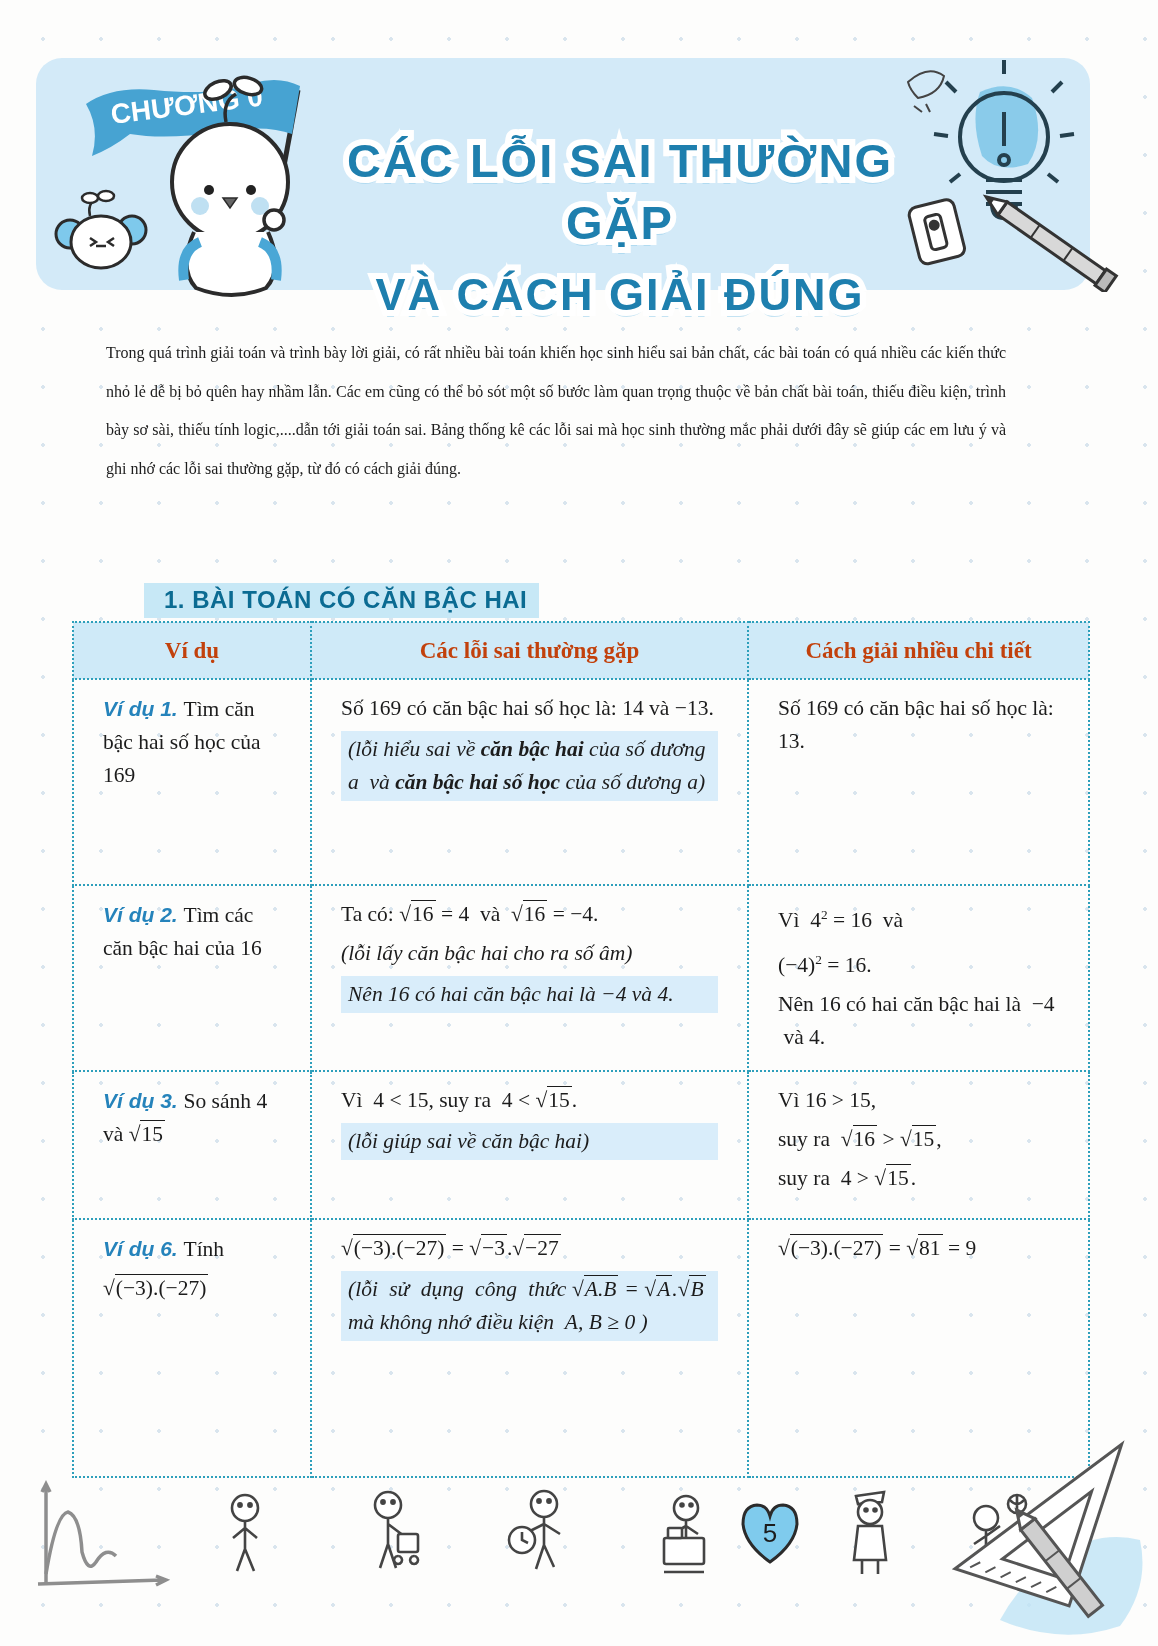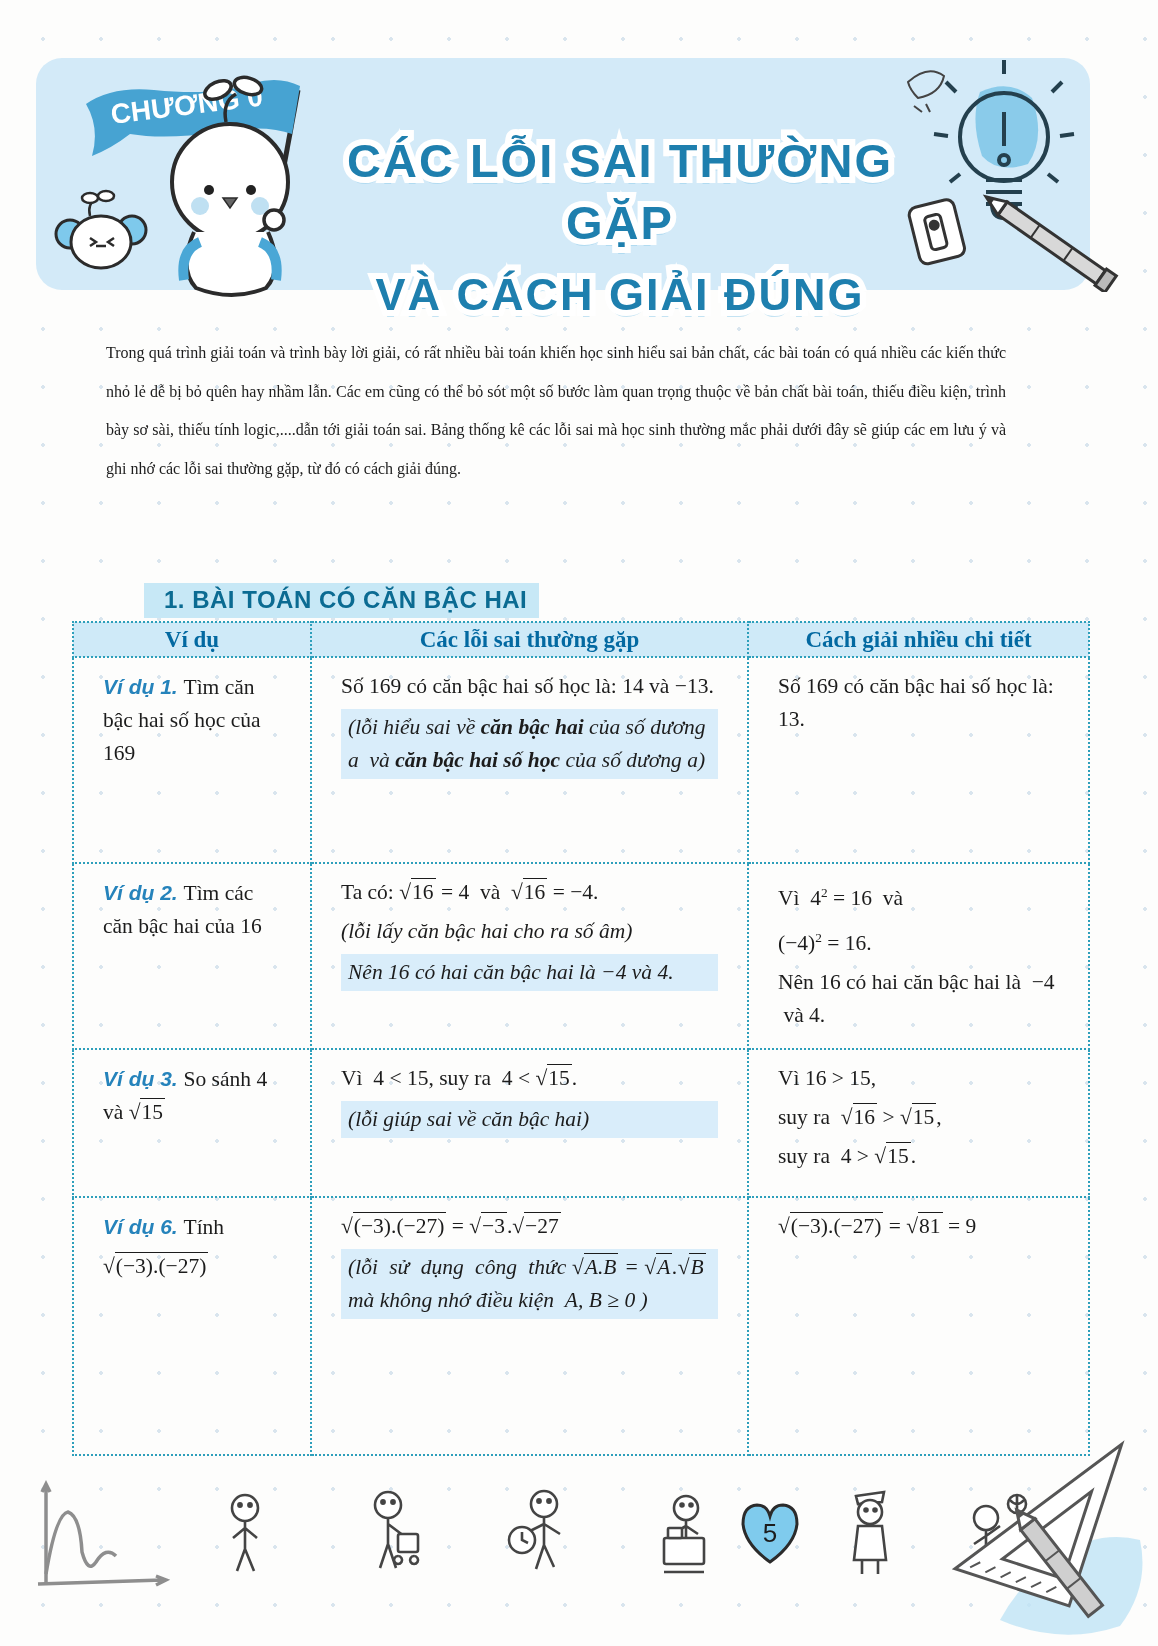--- a/index.html
+++ b/index.html
@@ -44,22 +44,22 @@
     font-family:"Liberation Sans","DejaVu Sans",sans-serif;
     font-weight:700; font-size:24px; letter-spacing:.5px;
     color:#0b6b92; background:#c7e8f6; padding:3px 12px 4px 20px;margin-left:36px;
   }
 
   
   .tbl-wrap{ position:absolute; left:72px; top:621px; width:1016px; }
   table{ border-collapse:collapse; width:100%; table-layout:fixed; }
   td,th{ border:2.5px dotted #2d9fbb; vertical-align:top; padding:6px 12px 8px 12px;
          font-size:21.5px; line-height:33px; }
-  th{ background:#cfeaf8; text-align:center; font-size:23px; padding:0 4px;
-      font-weight:700; color:#0369a1; }
+  th{ background:#cfeaf8; text-align:center; font-size:23px; padding:11px 4px;
+      font-weight:700; color:#c2410c; }
   .c1{ width:238px; } .c2{ width:437px; } .c3{ width:341px; }
   .blk{ margin:6px 17px; }
   .it{ font-style:italic; }
   .hl{ background:#d9edfa; padding:2px 7px; text-align:justify;font-style:italic; }
   .vd{ font-family:"Liberation Sans","DejaVu Sans",sans-serif; font-weight:700; font-style:italic;
        color:#2583bb; font-size:21px; }
   sup{ font-size:.62em; }
   .r{ white-space:nowrap; }
   .r .v{ border-top:1.7px solid #1c1c1c; padding:1px 2px 0 1px; }
   .row1 td{ height:206px; } .row2 td{ height:186px; }

